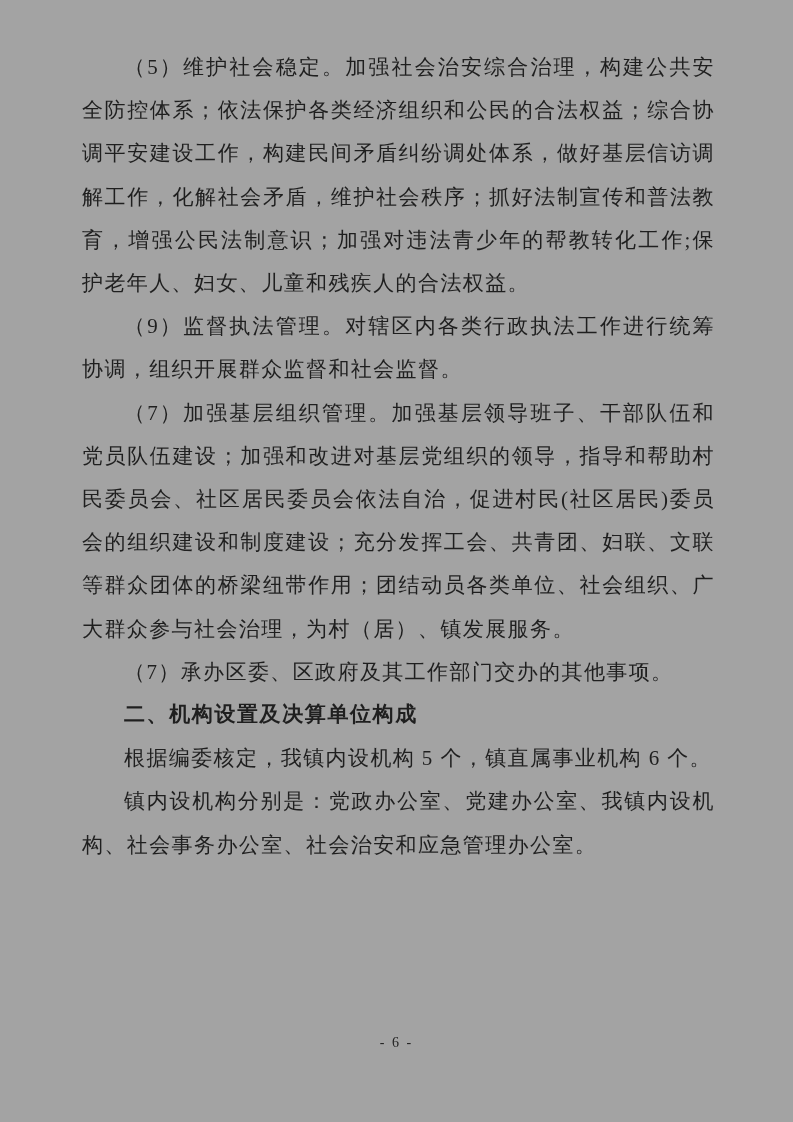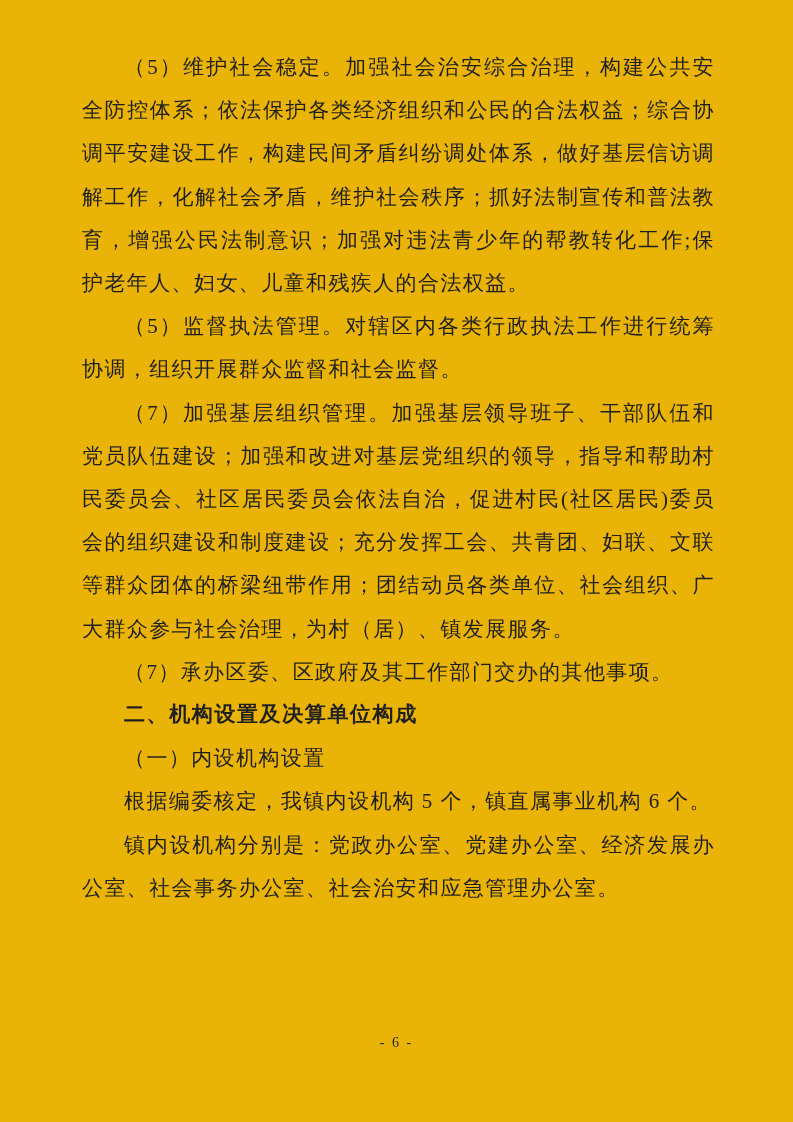--- a/index.html
+++ b/index.html
@@ -4,21 +4,21 @@
 <style>
   html, body {
     margin: 0;
     padding: 0;
     background: #ffffff;
   }
   .page {
     position: relative;
     width: 793px;
     height: 1122px;
-    background: #eab308;
+    background: #a3a3a3;
     overflow: hidden;
     font-family: "Liberation Serif", serif;
   }
   .content {
     position: absolute;
     left: 82px;
     top: 46px;
     width: 633px;
   }
   .para {
@@ -49,23 +49,22 @@
     letter-spacing: 2px;
     font-family: "Liberation Serif", serif;
   }
 </style>
 </head>
 <body>
 
 <div class="page">
   <div class="content">
     <p class="para">（5）维护社会稳定。加强社会治安综合治理，构建公共安全防控体系；依法保护各类经济组织和公民的合法权益；综合协调平安建设工作，构建民间矛盾纠纷调处体系，做好基层信访调解工作，化解社会矛盾，维护社会秩序；抓好法制宣传和普法教育，增强公民法制意识；加强对违法青少年的帮教转化工作;保护老年人、妇女、儿童和残疾人的合法权益。</p>
-    <p class="para">（5）监督执法管理。对辖区内各类行政执法工作进行统筹协调，组织开展群众监督和社会监督。</p>
+    <p class="para">（9）监督执法管理。对辖区内各类行政执法工作进行统筹协调，组织开展群众监督和社会监督。</p>
     <p class="para">（7）加强基层组织管理。加强基层领导班子、干部队伍和党员队伍建设；加强和改进对基层党组织的领导，指导和帮助村民委员会、社区居民委员会依法自治，促进村民(社区居民)委员会的组织建设和制度建设；充分发挥工会、共青团、妇联、文联等群众团体的桥梁纽带作用；团结动员各类单位、社会组织、广大群众参与社会治理，为村（居）、镇发展服务。</p>
     <p class="para">（7）承办区委、区政府及其工作部门交办的其他事项。</p>
     <p class="para heading">二、机构设置及决算单位构成</p>
-    <p class="para">（一）内设机构设置</p>
     <p class="para">根据编委核定，我镇内设机构 5 个，镇直属事业机构 6 个。</p>
-    <p class="para">镇内设机构分别是：党政办公室、党建办公室、经济发展办公室、社会事务办公室、社会治安和应急管理办公室。</p>
+    <p class="para">镇内设机构分别是：党政办公室、党建办公室、我镇内设机构、社会事务办公室、社会治安和应急管理办公室。</p>
   </div>
 
   <div class="footer">- 6 -</div>
 </div>
 
 </body></html>

